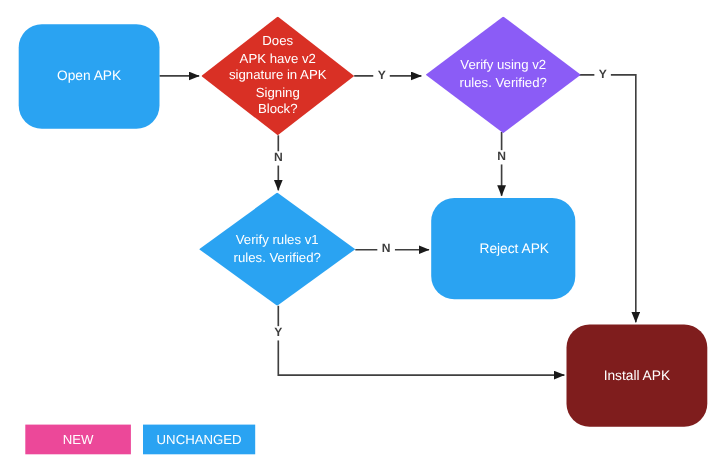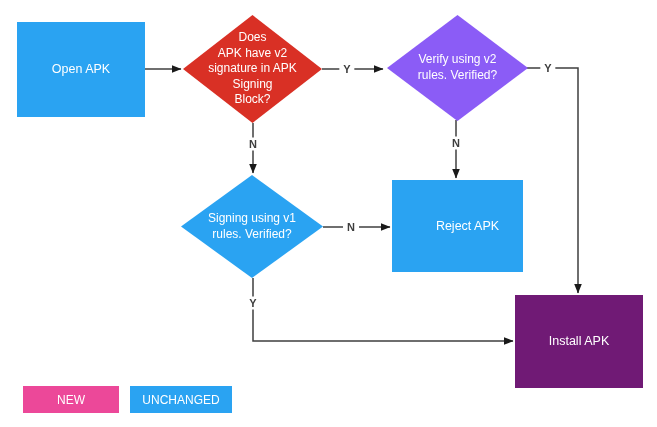--- a/index.html
+++ b/index.html
@@ -30,20 +30,21 @@
     text-align: center;
     color: #ffffff;
     box-sizing: border-box;
   }
   .node .node-label {
     white-space: pre-line;
     line-height: 1.3;
   }
   .rect-node {
     font-size: 12.5px;
+    border-radius: 21px;
   }
   .diamond-node {
     clip-path: polygon(50% 0, 100% 50%, 50% 100%, 0 50%);
     font-size: 12px;
   }
   .edge-label {
     position: absolute;
     transform: translate(-50%, -50%);
     background: #ffffff;
     color: #3d3d3d;
@@ -99,29 +100,29 @@
 Signing
 Block?</span>
   </div>
 
   <div class="node diamond-node" style="left: 387px; top: 15px; width: 141px; height: 106px; background-color: #8b5cf6;">
     <span class="node-label">Verify using v2
 rules. Verified?</span>
   </div>
 
   <div class="node diamond-node" style="left: 181px; top: 175px; width: 142px; height: 103px; background-color: rgb(42, 163, 242);">
-    <span class="node-label">Signing using v1
+    <span class="node-label">Verify rules v1
 rules. Verified?</span>
   </div>
 
   <div class="node rect-node" style="left: 392px; top: 180px; width: 131px; height: 92px; background-color: rgb(42, 163, 242); padding-left: 20px;">
     <span class="node-label">Reject APK</span>
   </div>
 
-  <div class="node rect-node" style="left: 515px; top: 295px; width: 128px; height: 93px; background-color: #701a75;">
+  <div class="node rect-node" style="left: 515px; top: 295px; width: 128px; height: 93px; background-color: #7f1d1d;">
     <span class="node-label">Install APK</span>
   </div>
 
   <span class="edge-label" style="left:347px; top:69px;">Y</span>
   <span class="edge-label" style="left:253px; top:144px;">N</span>
   <span class="edge-label" style="left:548px; top:68px;">Y</span>
   <span class="edge-label" style="left:456px; top:143px;">N</span>
   <span class="edge-label" style="left:351px; top:227px;">N</span>
   <span class="edge-label" style="left:253px; top:303px;">Y</span>
 

